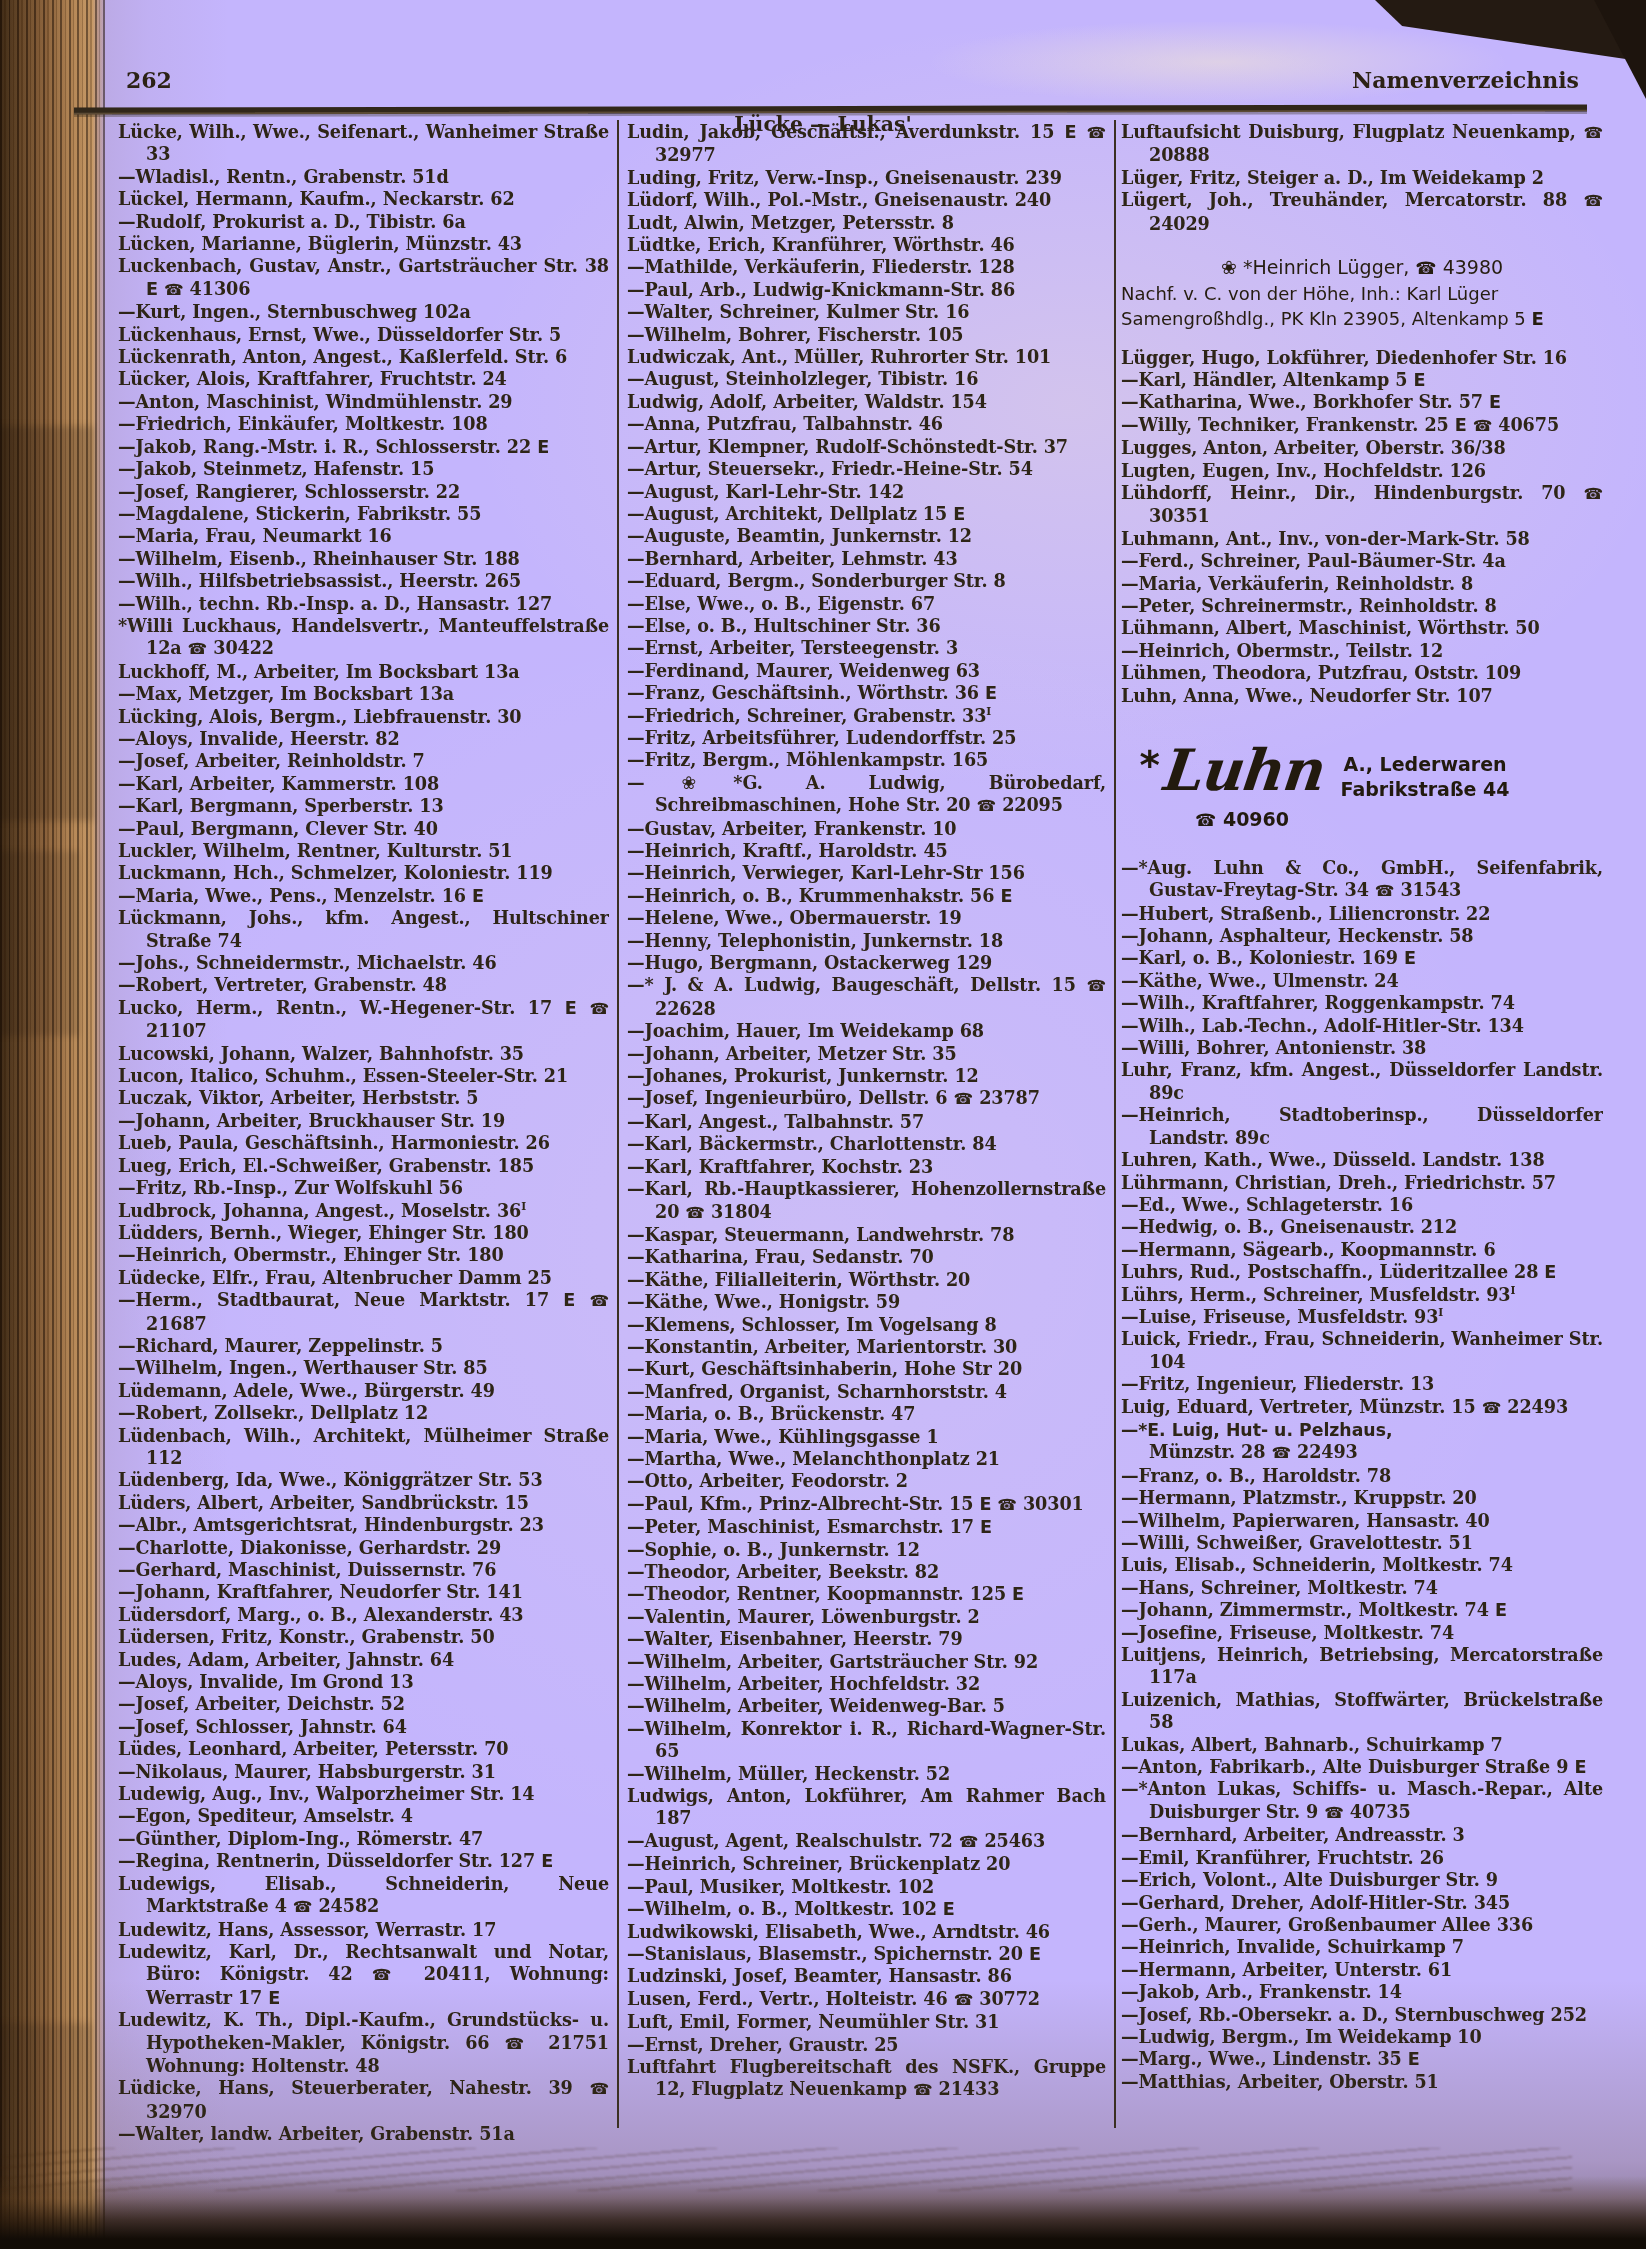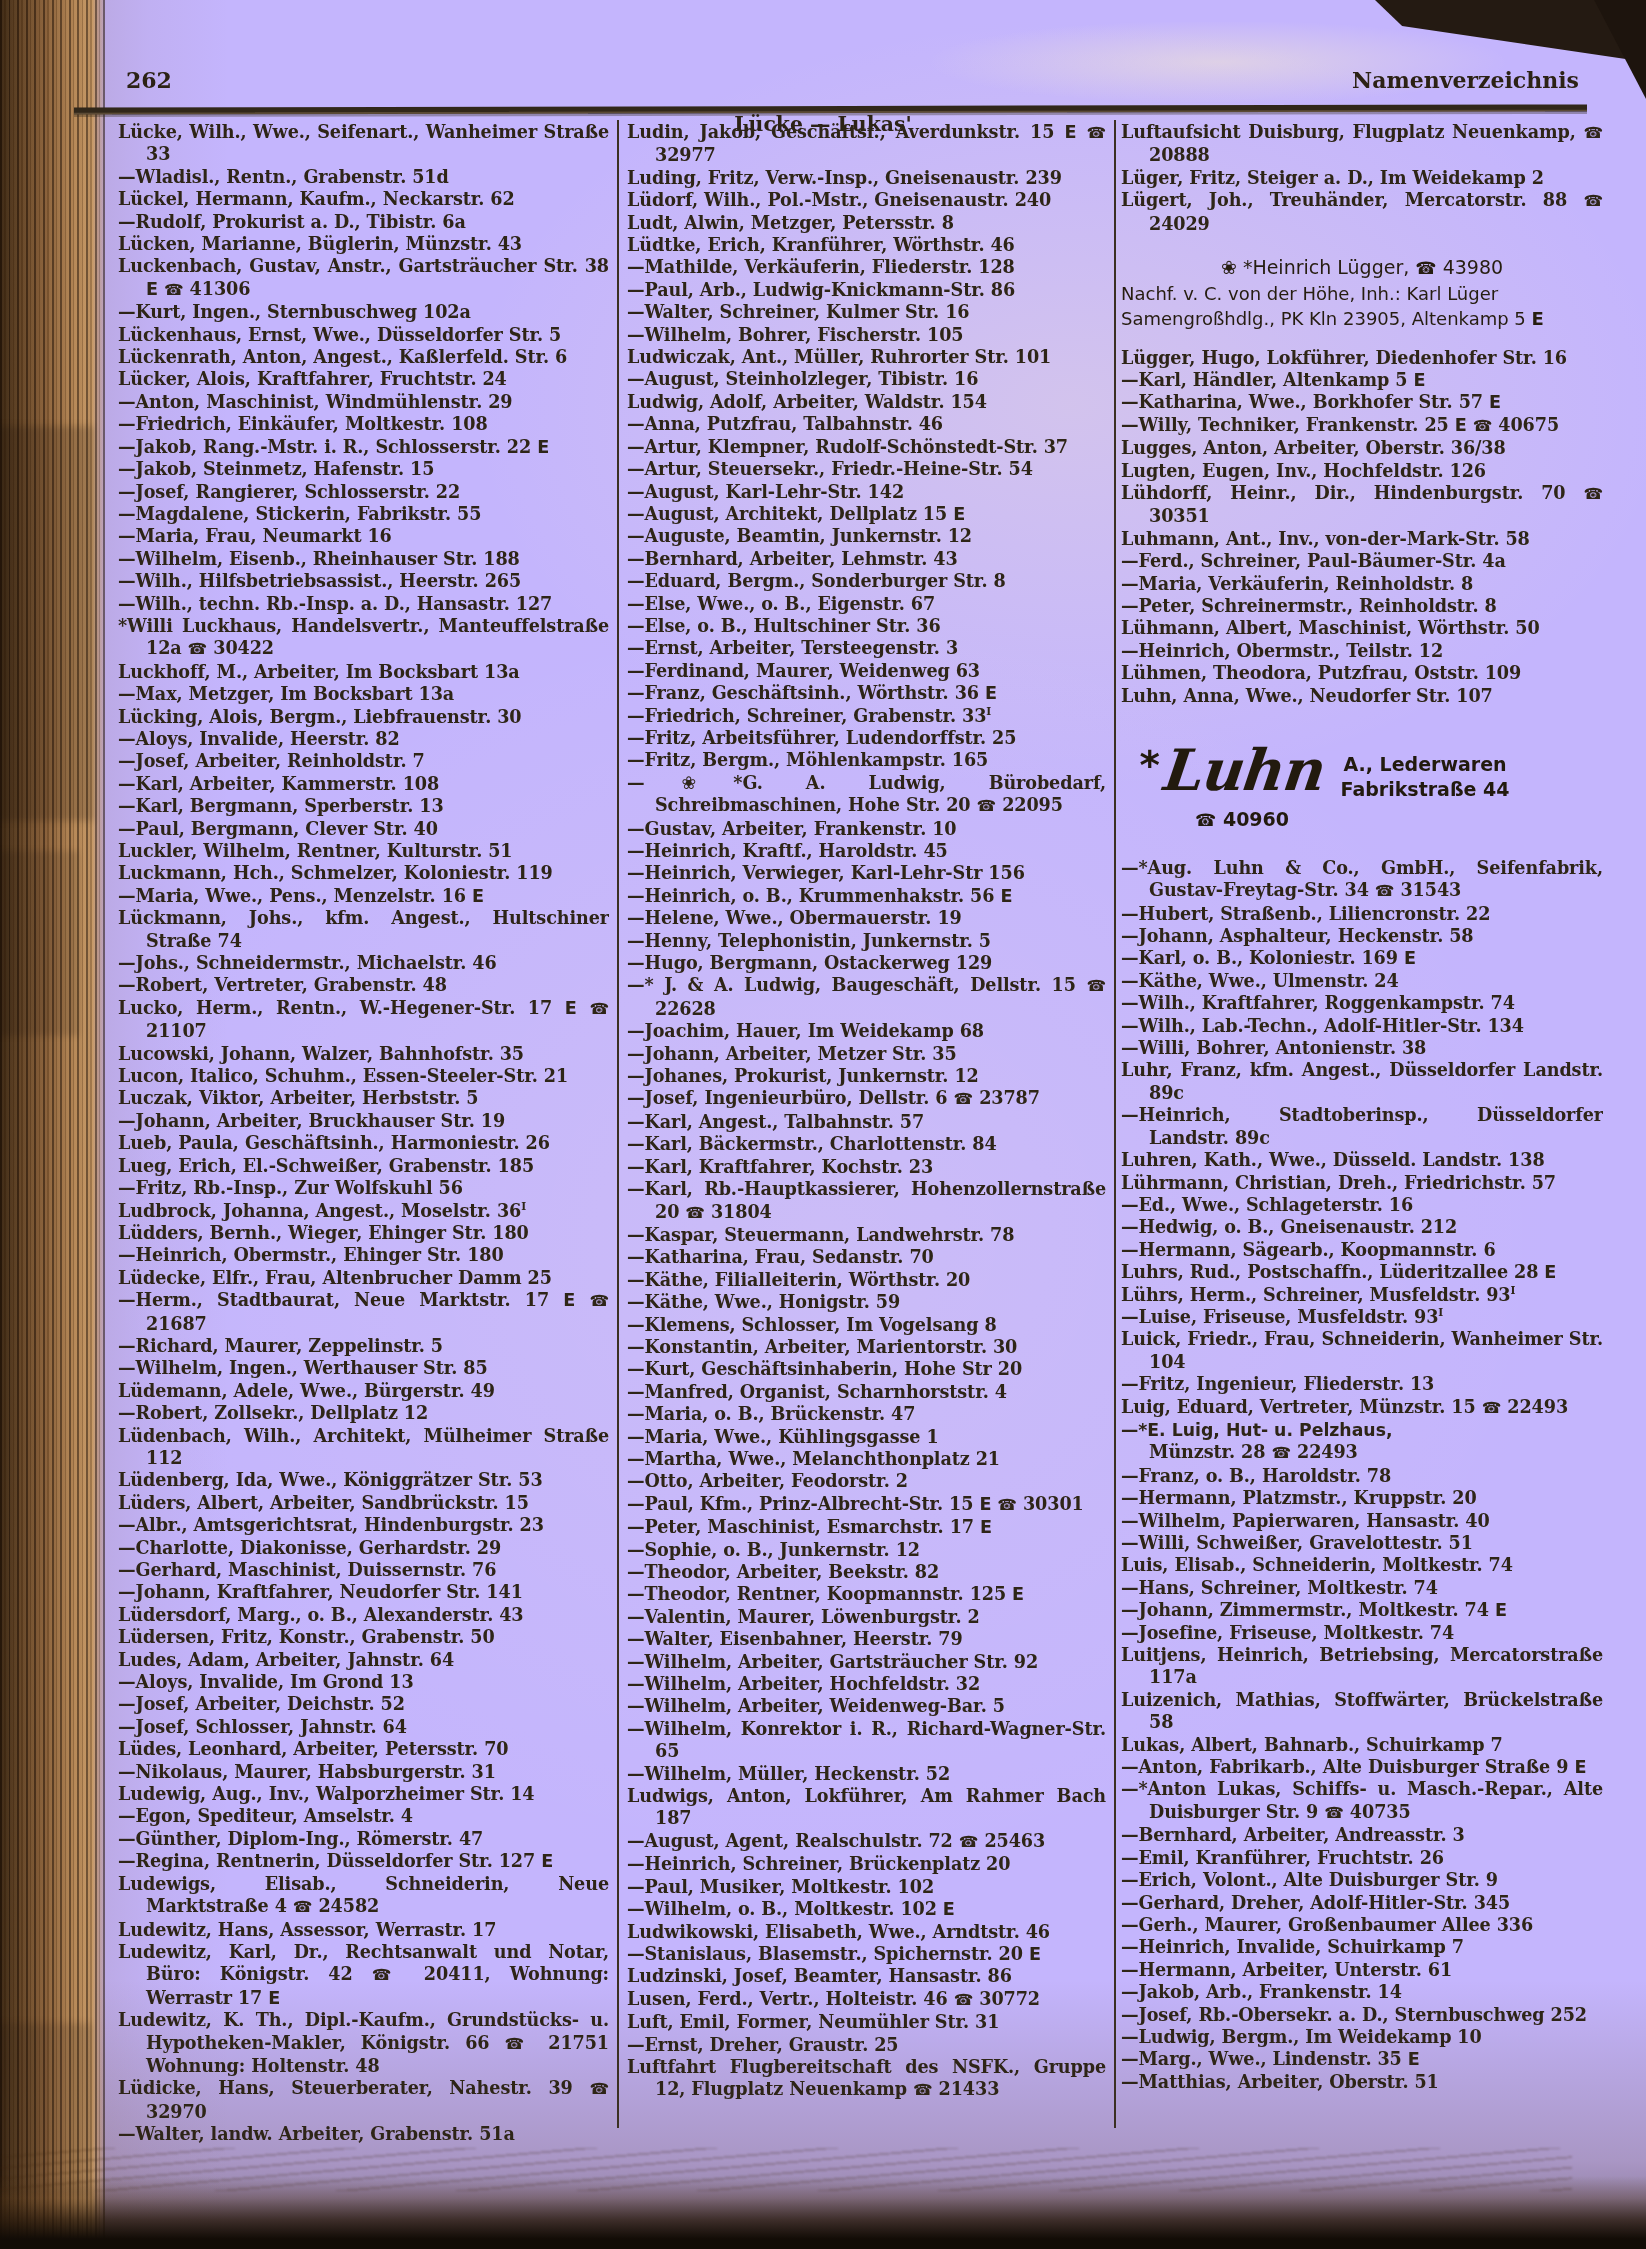--- a/index.html
+++ b/index.html
@@ -205,21 +205,21 @@
       <p class="entry">—Franz, Geschäftsinh., Wörthstr. 36 <b class="em">E</b></p>
       <p class="entry">—Friedrich, Schreiner, Grabenstr. 33<sup>I</sup></p>
       <p class="entry">—Fritz, Arbeitsführer, Ludendorffstr. 25</p>
       <p class="entry">—Fritz, Bergm., Möhlenkampstr. 165</p>
       <p class="entry">—<span class="wr">❀</span>*G. A. Ludwig, Bürobedarf, Schreibmaschinen, Hohe Str. 20 <span class="ph">☎</span> 22095</p>
       <p class="entry">—Gustav, Arbeiter, Frankenstr. 10</p>
       <p class="entry">—Heinrich, Kraftf., Haroldstr. 45</p>
       <p class="entry">—Heinrich, Verwieger, Karl-Lehr-Str 156</p>
       <p class="entry">—Heinrich, o. B., Krummenhakstr. 56 <b class="em">E</b></p>
       <p class="entry">—Helene, Wwe., Obermauerstr. 19</p>
-      <p class="entry">—Henny, Telephonistin, Junkernstr. 5</p>
+      <p class="entry">—Henny, Telephonistin, Junkernstr. 18</p>
       <p class="entry">—Hugo, Bergmann, Ostackerweg 129</p>
       <p class="entry">—* J. &amp; A. Ludwig, Baugeschäft, Dellstr. 15 <span class="ph">☎</span> 22628</p>
       <p class="entry">—Joachim, Hauer, Im Weidekamp 68</p>
       <p class="entry">—Johann, Arbeiter, Metzer Str. 35</p>
       <p class="entry">—Johanes, Prokurist, Junkernstr. 12</p>
       <p class="entry">—Josef, Ingenieurbüro, Dellstr. 6 <span class="ph">☎</span> 23787</p>
       <p class="entry">—Karl, Angest., Talbahnstr. 57</p>
       <p class="entry">—Karl, Bäckermstr., Charlottenstr. 84</p>
       <p class="entry">—Karl, Kraftfahrer, Kochstr. 23</p>
       <p class="entry">—Karl, Rb.-Hauptkassierer, Hohenzollernstraße 20 <span class="ph">☎</span> 31804</p>

